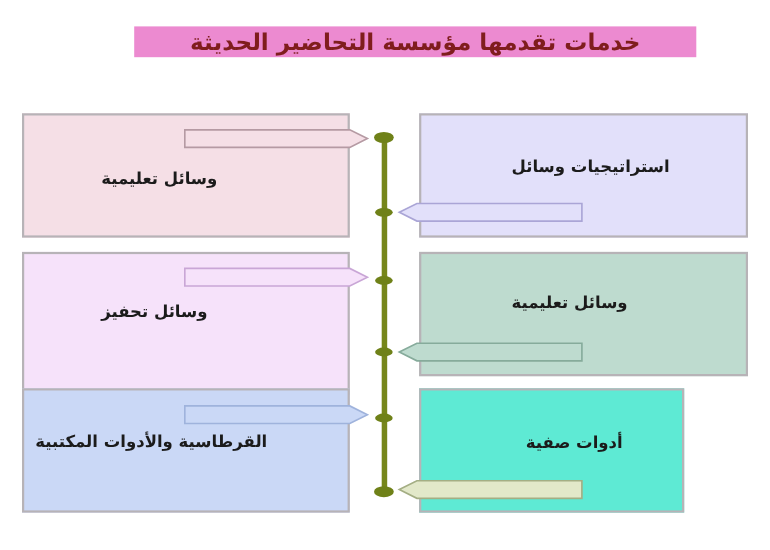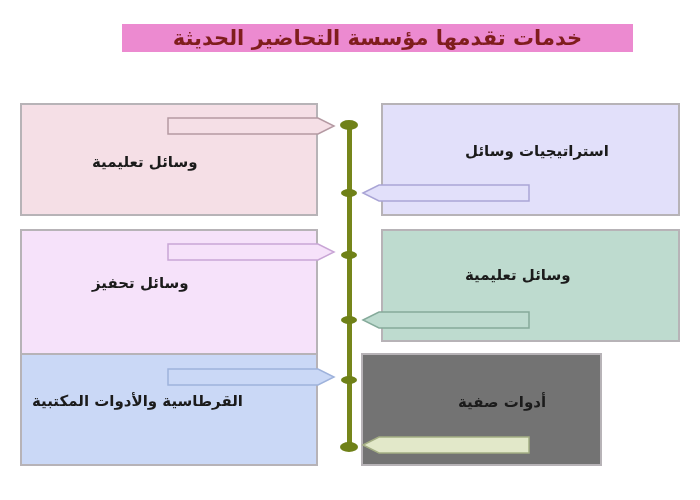--- a/index.html
+++ b/index.html
@@ -68,18 +68,18 @@
   <polygon points="2,10 18,2 168,2 168,18 18,18" fill="#e2e0fa" stroke="#aaa5d6" stroke-width="1.5"></polygon>
 </svg>
 
 <div class="box" style="left:381px;top:229px;width:299px;height:113px;background:#bedbcf;">
   <span style="top:35px;left:82px;">وسائل تعليمية</span>
 </div>
 <svg class="tab" style="left:361px;top:310px;" width="172" height="20">
   <polygon points="2,10 18,2 168,2 168,18 18,18" fill="#bedbcf" stroke="#86ab9b" stroke-width="1.5"></polygon>
 </svg>
 
-<div class="box" style="left:361px;top:353px;width:241px;height:113px;background:#737373;">
+<div class="box" style="left:381px;top:353px;width:241px;height:113px;background:#5eead4;">
   <span style="top:38px;left:95px;">أدوات صفية</span>
 </div>
 <svg class="tab" style="left:361px;top:435px;" width="172" height="20">
   <polygon points="2,10 18,2 168,2 168,18 18,18" fill="#e2e8c9" stroke="#a4ae84" stroke-width="1.5"></polygon>
 </svg>
 
 </body></html>

